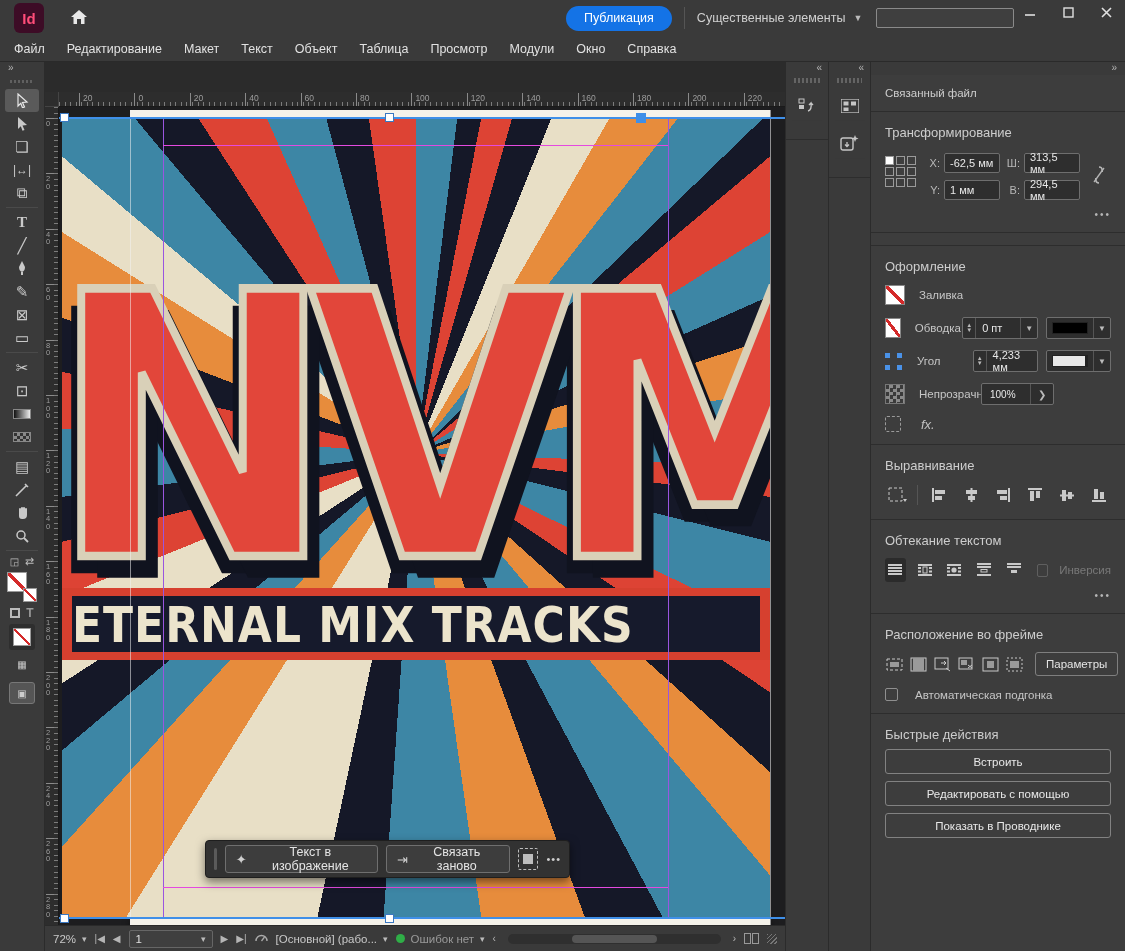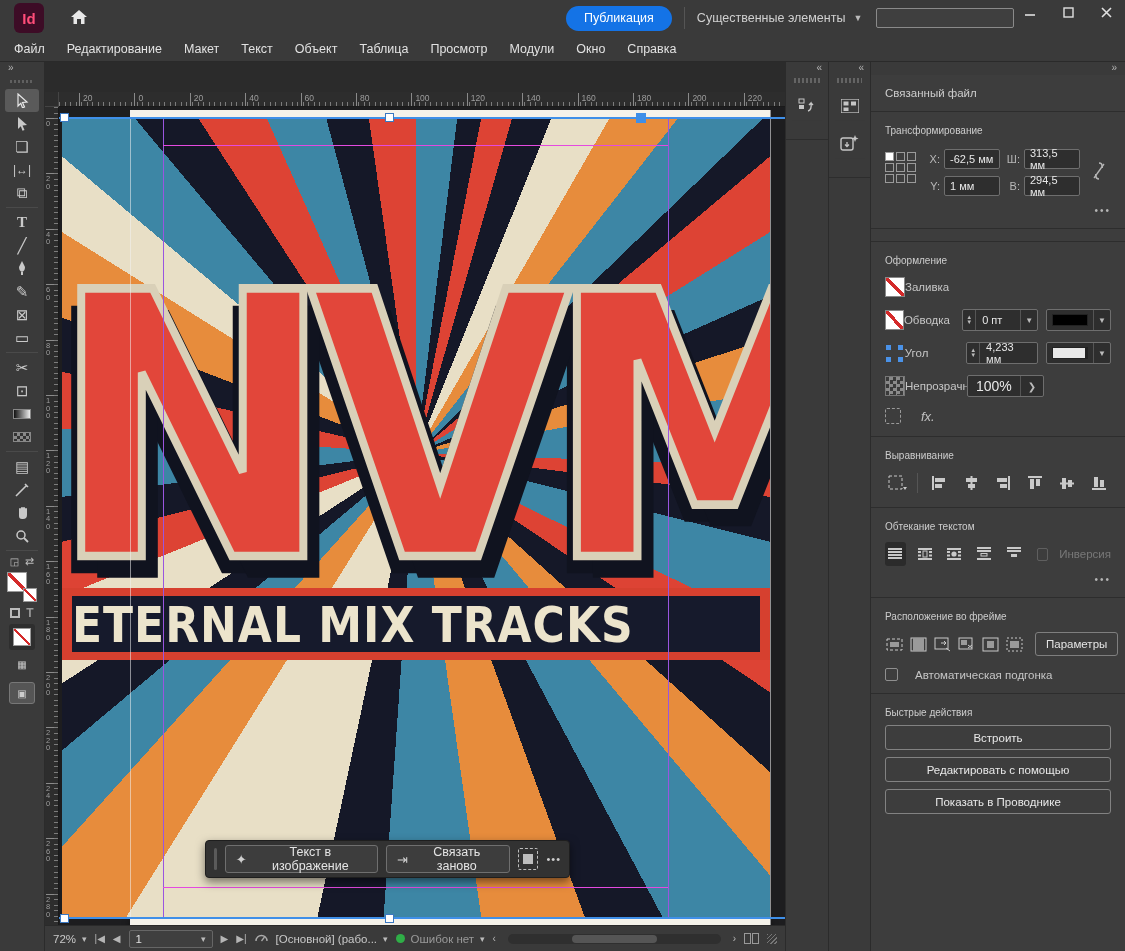--- a/index.html
+++ b/index.html
@@ -115,21 +115,21 @@
   .dock-ico { width:30px; height:30px; margin:8px auto; display:flex; align-items:center; justify-content:center; color:#c6c6c6; font-size:17px; border-bottom:1px solid #2e2e2e0a; }
   .dock-sect { border-bottom:1px solid #2d2d2d; padding-bottom:10px; }
 
   
   .props { position:absolute; left:870px; top:62px; width:255px; height:889px; background:#3d3d3d; border-left:1px solid #2b2b2b; }
   .props-head { height:13px; display:flex; justify-content:flex-end; padding-right:8px; color:#b5b5b5; font-size:10px; background:#3a3a3a; }
   .ptabs { height:29px; background:#323232; display:flex; overflow:hidden; }
   .ptab { padding:0 13px; display:flex; align-items:center; color:#b0b0b0; font-size:12px; white-space:nowrap; }
   .ptab.active { background:#464646; color:#f0f0f0; }
   .pbody { padding:0 14px; }
-  .sect-title { color:#cdcdcd; font-size:10px; margin-top:13px; }
+  .sect-title { color:#cdcdcd; font-size:13px; margin-top:13px; }
   .pdiv { height:1px; background:#2d2d2d; margin:12px -14px 0 -14px; }
   .more-dots { text-align:right; color:#b5b5b5; letter-spacing:2px; font-size:10px; margin-top:8px; }
   .linkedfile { color:#cdcdcd; font-size:11.5px; margin-top:12px; }
 
   
   .xf { display:flex; margin-top:12px; gap:8px; }
   .refgrid { display:grid; grid-template-columns:repeat(3,9px); grid-template-rows:repeat(3,9px); gap:2px; margin-top:4px; }
   .refgrid i { border:1px solid #9a9a9a; display:block; }
   .refgrid i.sel { background:#fff; }
   .xf-fields { display:grid; grid-template-columns:16px 56px 16px 56px; grid-auto-rows:22px; gap:5px 4px; align-items:center; }
@@ -139,34 +139,34 @@
 
   
   .flexrow { display:flex; align-items:center; justify-content:space-between; margin-top:13px; }
   .flexico { width:24px; height:24px; border:1px solid #5aa0f0; border-radius:3px; color:#cfcfcf; display:flex; align-items:center; justify-content:center; font-size:13px; position:relative; }
   .flexico::after { content:""; position:absolute; left:2px; right:2px; top:50%; height:1px; background:#cfcfcf; transform:rotate(-45deg); }
 
   
   .ap-row { display:flex; align-items:center; margin-top:9px; height:24px; }
   .ap-sw { width:20px; height:20px; position:relative; background:#fff; border:1px solid #888; }
   .ap-sw::before { content:""; position:absolute; inset:0; background:linear-gradient(to top right,transparent 43%,#d42a2a 43% 57%,transparent 57%); }
-  .ap-lab { color:#c6c6c6; font-size:11.5px; margin-left:0; width:62px; }
+  .ap-lab { color:#c6c6c6; font-size:11.5px; margin-left:14px; width:62px; }
   .ap-lab.link { text-decoration:underline; text-underline-offset:2px; overflow:hidden; white-space:nowrap; }
   .stepper { display:flex; align-items:center; height:22px; background:#2e2e2e; border:1px solid #6e6e6e; border-radius:2px; }
   .step-ud { display:flex; flex-direction:column; font-size:6px; color:#bbb; padding:0 3px; line-height:5px; border-right:1px solid #555; height:100%; justify-content:center; }
   .step-val { padding:0 6px; font-size:11px; color:#e8e8e8; min-width:44px; }
   .step-dd { border-left:1px solid #555; padding:0 4px; color:#bbb; font-size:8px; height:100%; display:flex; align-items:center; }
   .cwell { display:flex; align-items:center; height:22px; background:#2e2e2e; border:1px solid #6e6e6e; border-radius:2px; margin-left:8px; }
   .cwell .c { width:36px; height:12px; margin:0 5px; border:1px solid #222; }
   .cwell .dd { border-left:1px solid #555; padding:0 4px; color:#bbb; font-size:8px; height:100%; display:flex; align-items:center; }
   .cornerico { width:20px; height:20px; display:grid; grid-template-columns:repeat(3,5px); grid-template-rows:repeat(3,5px); gap:1px; justify-content:center; align-content:center; }
   .cornerico i { background:#4a92e8; } .cornerico i.off { background:transparent; }
   .checkerico { width:20px; height:20px; border:1px solid #777; background:repeating-conic-gradient(#8a8a8a 0 25%,#3a3a3a 0 50%); background-size:7px 7px; }
   .opbox { display:flex; align-items:center; height:22px; background:#2e2e2e; border:1px solid #6e6e6e; border-radius:2px; }
-  .opbox .v { padding:0 8px; font-size:14px; color:#e8e8e8; min-width:48px; }
+  .opbox .v { padding:0 8px; font-size:10px; color:#e8e8e8; min-width:48px; }
   .opbox .gt { border-left:1px solid #555; padding:0 7px; color:#bbb; font-size:10px; height:100%; display:flex; align-items:center; }
   .fxrow { display:flex; gap:20px; align-items:center; margin-top:10px; color:#b5b5b5; }
   .fxcorner { width:16px; height:16px; border:1px dashed #9a9a9a; border-radius:2px; }
   .fxtext { font-style:italic; font-size:13px; color:#c0c0c0; }
 
   
   .icorow { display:flex; align-items:center; gap:9px; margin-top:10px; }
   .icobtn { width:24px; height:24px; display:flex; align-items:center; justify-content:center; border-radius:3px; }
   .icobtn.active { background:#2b2b2b; }
   .icobtn svg { fill:#c9c9c9; }

